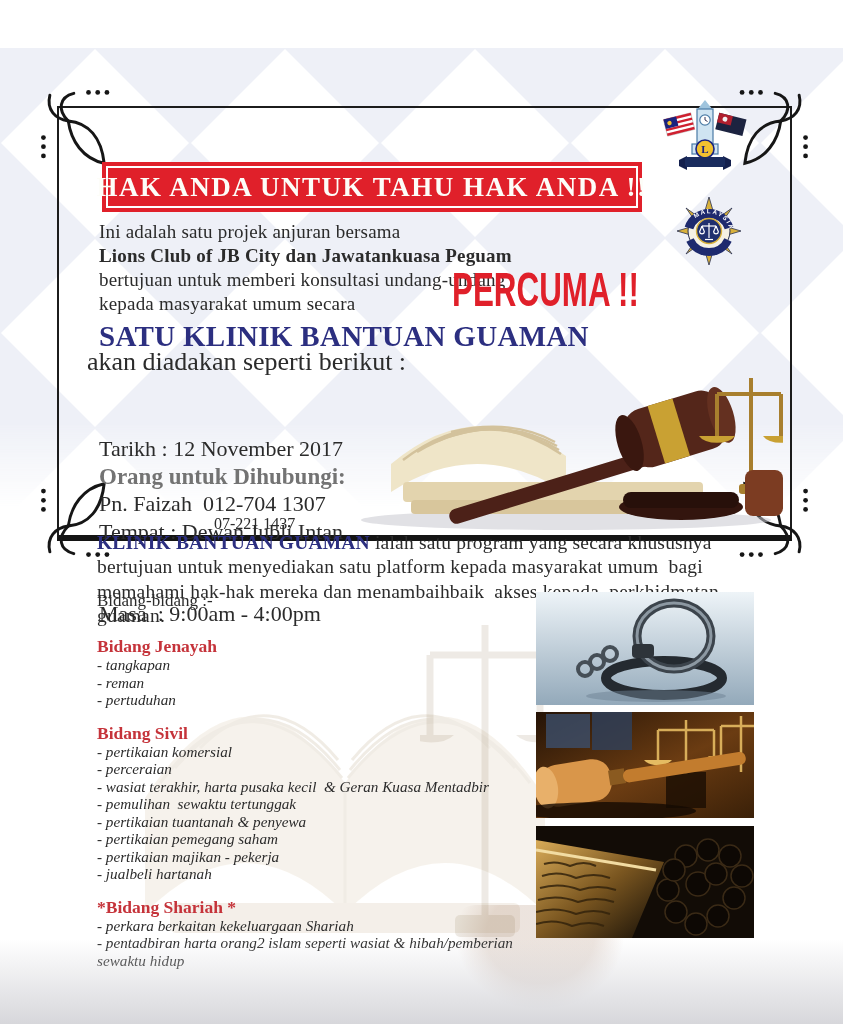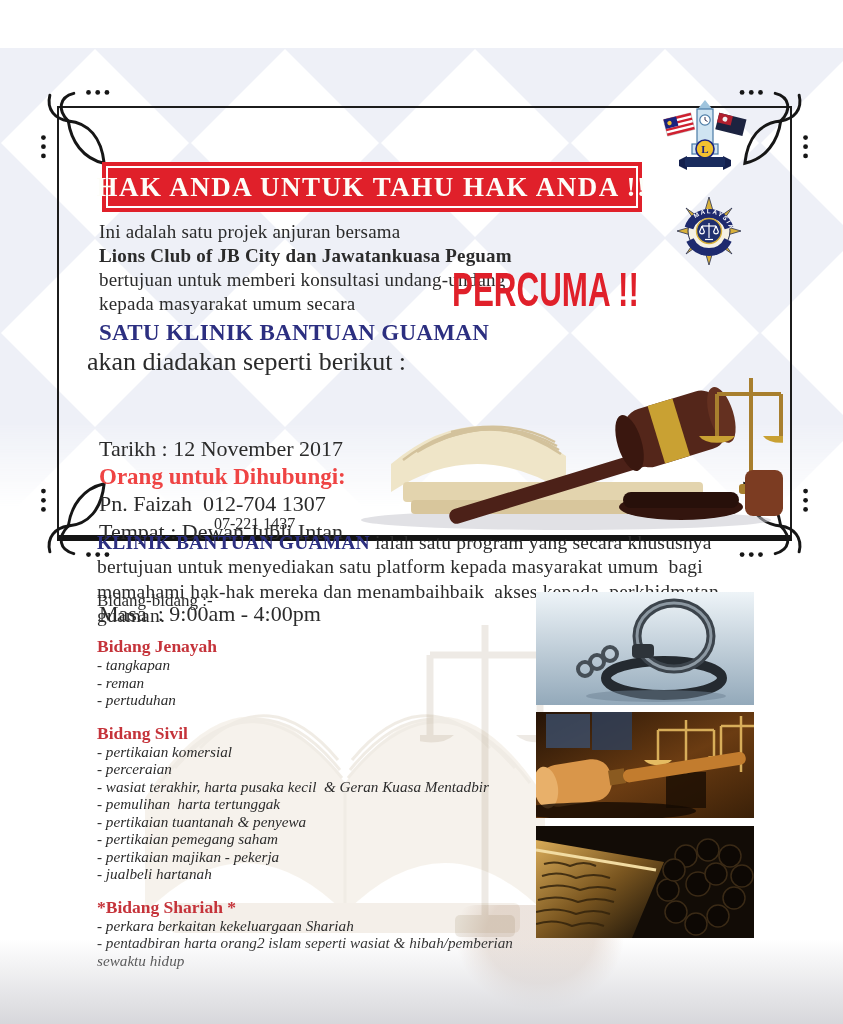--- a/index.html
+++ b/index.html
@@ -23,24 +23,24 @@
   .orn svg{display:block;width:100%;height:100%;}
   
   .banner{position:absolute;left:43px;top:54px;width:540px;height:50px;background:#e0202a;}
   .banner-inner{position:absolute;inset:4px;border:2px solid #fff;display:flex;align-items:center;justify-content:center;}
   .banner-title{color:#fdfdf8;font-weight:bold;font-size:27px;letter-spacing:1.5px;white-space:nowrap;}
   
   .intro{position:absolute;left:40px;top:112px;font-size:19px;line-height:24px;letter-spacing:.2px;}
   .intro .b{font-weight:bold;text-align:center;}
   .percuma{position:absolute;left:393px;top:153px;color:#e0202a;font-family:"Liberation Sans",sans-serif;
            font-weight:bold;font-size:49px;white-space:nowrap;transform:scaleX(.64);transform-origin:left top;letter-spacing:0px;}
-  .clinic-title{position:absolute;left:40px;top:212px;color:#2c2f80;font-weight:bold;font-size:23px;letter-spacing:.3px;white-space:nowrap;}
+  .clinic-title{position:absolute;left:40px;top:212px;color:#2c2f80;font-weight:bold;font-size:29px;letter-spacing:.3px;white-space:nowrap;}
   .clinic-sub{position:absolute;left:28px;top:239px;font-size:26px;}
   .details{position:absolute;left:40px;top:272px;font-size:22px;line-height:27.5px;white-space:pre-wrap;}
-  .contact-h{position:absolute;left:40px;top:356px;color:#ef4444;font-weight:bold;font-size:23px;}
+  .contact-h{position:absolute;left:40px;top:356px;color:#737373;font-weight:bold;font-size:23px;}
   .contact-1{position:absolute;left:40px;top:383px;font-size:22px;white-space:pre-wrap;}
   .contact-2{position:absolute;left:155px;top:407px;font-size:16px;}
   .scene{position:absolute;left:292px;top:256px;width:432px;height:168px;}
   
   .logo-lions{position:absolute;left:663px;top:96px;width:84px;height:84px;}
   .logo-bar{position:absolute;left:676px;top:196px;width:66px;height:72px;}
   
   .about{position:absolute;left:97px;top:511px;width:678px;font-size:19.5px;line-height:24.6px;letter-spacing:.2px;white-space:pre-wrap;}
   .about .lead{color:#2c2f80;font-weight:bold;}
   .fields-intro{position:absolute;left:97px;top:591px;font-size:17px;}
@@ -293,21 +293,21 @@
   <div class="sections">
     <div class="sec-title">Bidang Jenayah</div>
     <div class="sec-item">- tangkapan</div>
     <div class="sec-item">- reman</div>
     <div class="sec-item">- pertuduhan</div>
 
     <div class="sec-title">Bidang Sivil</div>
     <div class="sec-item">- pertikaian komersial</div>
     <div class="sec-item">- perceraian</div>
     <div class="sec-item">- wasiat terakhir, harta pusaka kecil  &amp; Geran Kuasa Mentadbir</div>
-    <div class="sec-item">- pemulihan  harta tertunggak</div>
+    <div class="sec-item">- pemulihan  sewaktu tertunggak</div>
     <div class="sec-item">- pertikaian tuantanah &amp; penyewa</div>
     <div class="sec-item">- pertikaian pemegang saham</div>
     <div class="sec-item">- pertikaian majikan - pekerja</div>
     <div class="sec-item">- jualbeli hartanah</div>
 
     <div class="sec-title">*Bidang Shariah *</div>
     <div class="sec-item">- perkara berkaitan kekeluargaan Shariah</div>
     <div class="sec-item">- pentadbiran harta orang2 islam seperti wasiat &amp; hibah/pemberian sewaktu hidup</div>
   </div>
 

